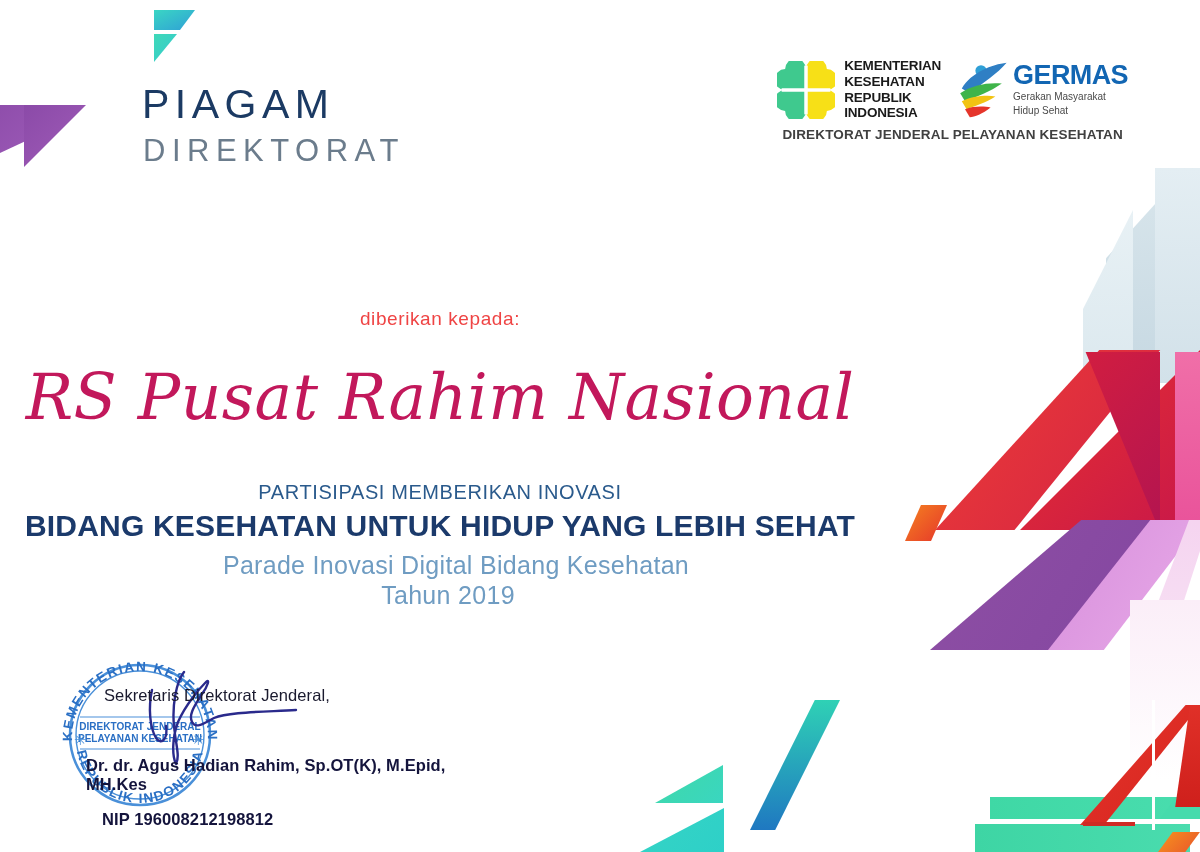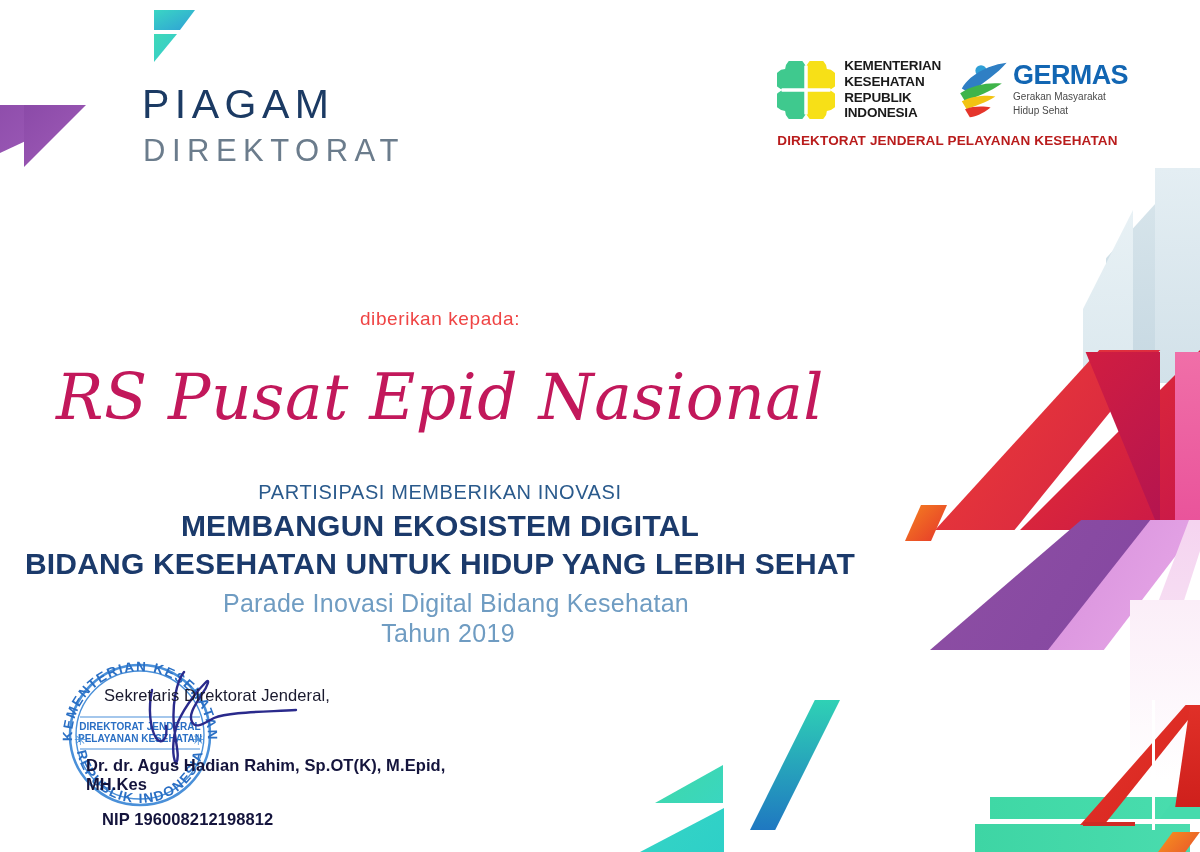--- a/index.html
+++ b/index.html
@@ -252,26 +252,26 @@
     letter-spacing: -0.6px;
     line-height: 1;
   }
   .germas-tag {
     font-size: 10px;
     color: #4a4a4a;
     line-height: 1.25;
     margin-top: 2px;
   }
   .ditjen-line {
-    margin-top: 12px;
+    margin-top: 6px;
     font-size: 13.5px;
     font-weight: bold;
-    color: #b91c1c;
+    color: #404040;
     letter-spacing: 0.15px;
-    text-align: left;
+    text-align: center;
   }
 
   
   .body-block {
     position: absolute;
     left: 0;
     top: 300px;
     width: 880px;
     text-align: center;
   }
@@ -459,23 +459,22 @@
           <div class="germas-tag">Hidup Sehat</div>
         </div>
       </div>
 
     </div>
     <div class="ditjen-line">DIREKTORAT JENDERAL PELAYANAN KESEHATAN</div>
   </div>
 
   <div class="body-block">
     <p class="given-to">diberikan kepada:</p>
-    <p class="recipient">RS Pusat Epid Nasional</p>
+    <p class="recipient">RS Pusat Rahim Nasional</p>
     <p class="award-intro">PARTISIPASI MEMBERIKAN INOVASI</p>
-    <p class="award-title-1">MEMBANGUN EKOSISTEM DIGITAL</p>
     <p class="award-title-2">BIDANG KESEHATAN UNTUK HIDUP YANG LEBIH SEHAT</p>
     <p class="award-event">Parade Inovasi Digital Bidang Kesehatan</p>
     <p class="award-year">Tahun 2019</p>
   </div>
 
   <svg class="stamp" viewBox="0 0 180 175">
     <defs>
       <path id="arcTop" d="M 22 92 A 68 66 0 0 1 158 92"></path>
       <path id="arcBot" d="M 26 96 A 64 62 0 0 0 154 96"></path>
     </defs>

